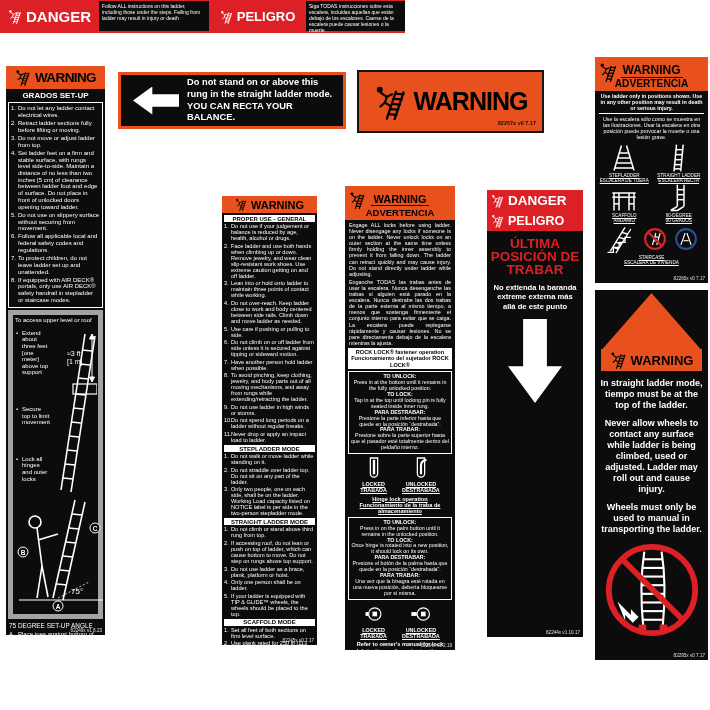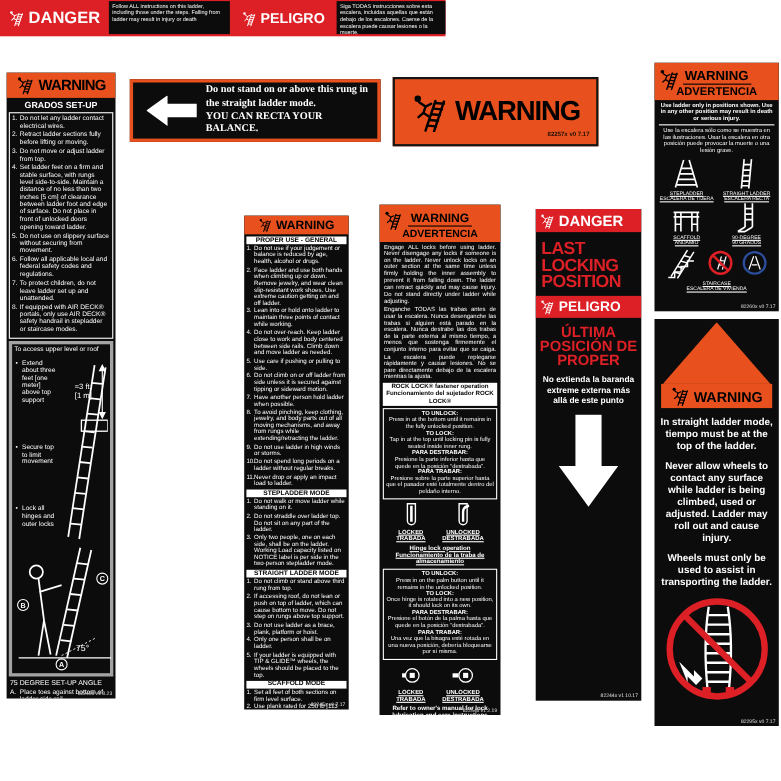--- a/index.html
+++ b/index.html
@@ -26,34 +26,34 @@
   .nl li::before{content:counter(n) ". ";position:absolute;left:0;top:0;}
   .al{counter-reset:a}.al li{counter-increment:a;padding-left:9px;}
   .al li::before{content:counter(a,upper-alpha) ". ";position:absolute;left:0;top:0;}
   .bl li::before{content:"•";position:absolute;left:1px;top:0;}
 
   
   #leftLbl{left:6px;top:66px;width:99px;height:569px;}
   #leftLbl .ohdr{font-size:13.5px;letter-spacing:-0.6px;}
   #leftLbl .sub{font-size:8px;font-weight:bold;text-align:center;padding:2px 0;}
   #leftLbl .box{border:1px solid #fff;margin:0 2px 2px;padding:2px;font-size:6px;line-height:1.12;}
-  #leftLbl .roofbox{border:3px solid #a3a3a3;margin:0 2px 2px;padding:2px;font-size:6px;line-height:1.1;}
+  #leftLbl .roofbox{border:5px solid #a3a3a3;margin:0 2px 2px;padding:2px;font-size:6px;line-height:1.1;}
   .roofrow{display:flex;gap:1px;}
   .roofrow .bl{flex:1.2;display:flex;flex-direction:column;justify-content:space-between;padding:4px 0 10px;}
   .roofrow .dia{width:46px;height:168px;flex:0 0 auto;}
   #leftLbl .atitle{font-size:6.4px;margin:3px 3px 2px;}
   #leftLbl .al{font-size:6px;line-height:1.12;margin:0 3px;}
   .persondia{display:block;width:92px;height:118px;margin:0 auto;}
 
   
   #rungLbl{left:118px;top:72px;width:228px;height:57px;border:3px solid var(--orange);
            display:flex;align-items:center;}
   .larr{width:46px;height:28px;background:#fff;margin:0 8px 0 12px;flex:0 0 auto;
         clip-path:polygon(0 50%,42% 0,42% 28%,100% 28%,100% 72%,42% 72%,42% 100%);}
-  #rungLbl .txt{font-size:9.3px;font-weight:bold;line-height:1.28;padding-right:4px;font-family:Liberation Serif, serif;}
+  #rungLbl .txt{font-size:9.3px;font-weight:bold;line-height:1.28;padding-right:4px;}
 
   
   #bannerLbl{left:357px;top:70px;width:187px;height:63px;background:var(--orange);
              border:2px solid #151515;color:#000;display:flex;align-items:center;justify-content:center;gap:4px;}
   #bannerLbl .t{font-size:25px;font-weight:bold;letter-spacing:-1px;}
   #bannerLbl .code{color:#201000;font-weight:bold;bottom:5px;right:6px;font-size:5.5px;}
 
   
   #strip{left:140px;top:140px;width:405px;height:33px;background:var(--red);display:flex;}
   .scell-r{display:flex;align-items:center;justify-content:center;gap:3px;color:#fff;font-weight:bold;}
@@ -493,21 +493,20 @@
             <g stroke="currentColor" fill="none" stroke-width="1.7" stroke-linecap="round">
               <circle cx="4.5" cy="4.5" r="2.3" fill="currentColor" stroke="none"></circle>
               <path d="M5.5 7 L10 10 L14 8"></path>
               <path d="M10 10 L8.5 14.5 L12.5 17"></path>
               <path d="M8.5 14.5 L5 17.5"></path>
             </g>
           </svg>
         </span>
       <span>DANGER</span>
     </div>
-    <div class="big">LAST LOCKING POSITION</div>
     <div class="rband" style="font-size:12.5px;">
       <span class="fall" style="width:14px;height:14px;color:#fff;">
           <svg viewBox="0 0 28 28">
             <g fill="none" stroke="currentColor" stroke-width="1.7" stroke-linecap="round">
               <line x1="10" y1="27" x2="17" y2="6"></line>
               <line x1="16" y1="27.5" x2="23" y2="6.5"></line>
               <line x1="11.2" y1="23.5" x2="17.4" y2="24"></line>
               <line x1="12.6" y1="19.5" x2="18.8" y2="20"></line>
               <line x1="14" y1="15.5" x2="20.2" y2="16"></line>
               <line x1="15.4" y1="11.5" x2="21.6" y2="12"></line>
@@ -516,21 +515,21 @@
             <g stroke="currentColor" fill="none" stroke-width="1.7" stroke-linecap="round">
               <circle cx="4.5" cy="4.5" r="2.3" fill="currentColor" stroke="none"></circle>
               <path d="M5.5 7 L10 10 L14 8"></path>
               <path d="M10 10 L8.5 14.5 L12.5 17"></path>
               <path d="M8.5 14.5 L5 17.5"></path>
             </g>
           </svg>
         </span>
       <span>PELIGRO</span>
     </div>
-    <div class="biges">ÚLTIMA POSICIÓN DE PROPER</div>
+    <div class="biges">ÚLTIMA POSICIÓN DE TRABAR</div>
     <div class="wt" style="font-size:7.6px;">No extienda la baranda extreme externa más allá de este punto</div>
     <div class="darr"></div>
     <div class="code">82244x v1 10.17</div>
   </div>
 
   <div class="lbl" id="posLbl">
     <div class="bihdr">
       <span class="fall" style="width:20px;height:20px;">
           <svg viewBox="0 0 28 28">
             <g fill="none" stroke="currentColor" stroke-width="1.7" stroke-linecap="round">
@@ -684,21 +683,21 @@
               <path d="M5.5 7 L10 10 L14 8"></path>
               <path d="M10 10 L8.5 14.5 L12.5 17"></path>
               <path d="M8.5 14.5 L5 17.5"></path>
             </g>
           </svg>
         </span>
       <span>WARNING</span>
     </div>
     <div class="p">In straight ladder mode, tiempo must be at the top of the ladder.</div>
     <div class="p">Never allow wheels to contact any surface while ladder is being climbed, used or adjusted. Ladder may roll out and cause injury.</div>
-    <div class="p">Wheels must only be used to assist in transporting the ladder.</div>
+    <div class="p">Wheels must only be used to manual in transporting the ladder.</div>
     <svg class="nowheel" viewBox="0 0 100 100">
       <g stroke="#fff" stroke-width="2.2" fill="none">
         <path d="M42 10 C38 35 38 60 41 90"></path>
         <path d="M60 10 C64 35 64 60 61 90"></path>
         <line x1="41" y1="18" x2="61" y2="18"></line>
           <line x1="40" y1="27" x2="62" y2="27"></line>
         <line x1="39.5" y1="36" x2="62.5" y2="36"></line>
           <line x1="39" y1="45" x2="63" y2="45"></line>
         <line x1="39" y1="54" x2="63" y2="54"></line>
           <line x1="39.5" y1="63" x2="62.5" y2="63"></line>

